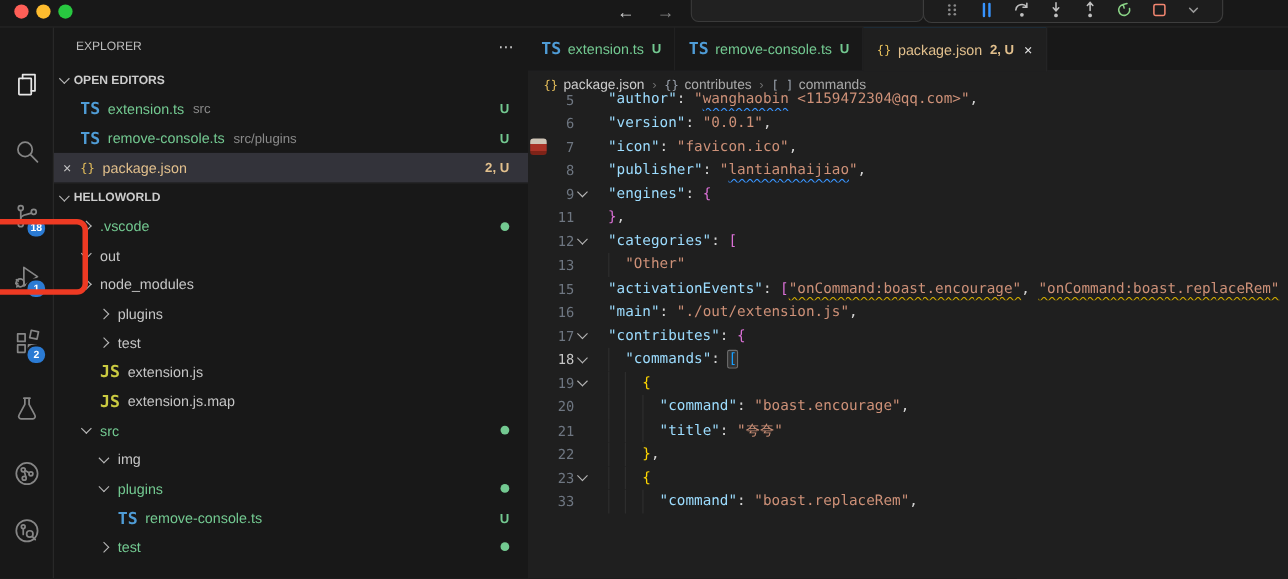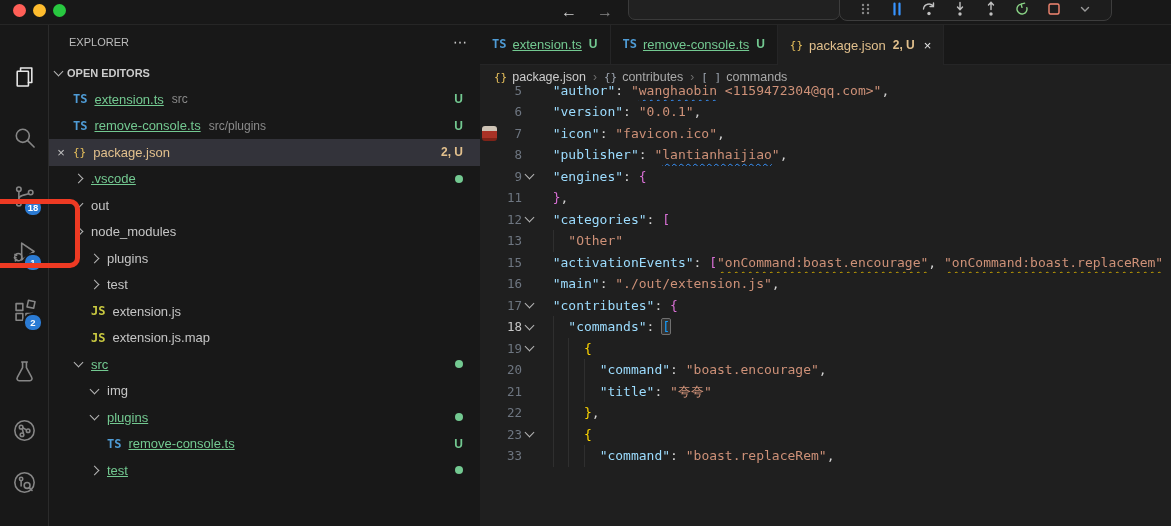--- a/index.html
+++ b/index.html
@@ -27,24 +27,24 @@
   #sb-title{height:36px;display:flex;align-items:center;padding:0 12px 0 20px;font-size:11px;color:#bbbbbb;}
   #sb-actions{margin-left:auto;color:#cccccc;font-size:14px;letter-spacing:1px;}
   .sec-header{height:26px;display:flex;align-items:center;font-size:11px;font-weight:bold;color:#cccccc;padding-left:4px;}
   .sec-header .chev{margin:0 5px 0 2px;}
   #helloworld-header{border-top:1px solid #222;}
   .chev{width:6px;height:6px;border-right:1.4px solid #b6b6b6;border-bottom:1.4px solid #b6b6b6;display:inline-block;flex:none;}
   .chev.down{transform:rotate(45deg);margin-top:-3px;}
   .chev.right{transform:rotate(-45deg);}
   .row{height:26.5px;display:flex;align-items:center;white-space:nowrap;}
   .row.selected{background:#33333a;}
-  .fic{font-family:"DejaVu Sans Mono",monospace;font-weight:bold;font-size:12px;flex:none;margin-right:7px;}
+  .fic{font-family:"DejaVu Sans Mono",monospace;font-weight:bold;font-size:15px;flex:none;margin-right:7px;}
   .fic.ts{color:#4f9cd6;}.fic.js{color:#cbcb41;}.fic.json{color:#e8c15c;font-size:11px;font-weight:normal;}
   .lbl{color:#c5c5c5;}
-  .lbl.green{color:#73c991;text-decoration:underline;}.lbl.yellow{color:#e2c08d;}
+  .lbl.green{color:#73c991;}.lbl.yellow{color:#e2c08d;}
   .detail{color:#8a8a8a;font-size:12px;margin-left:8px;}
   .right-slot{margin-left:auto;margin-right:17px;flex:none;}
   .gitU{color:#73c991;font-weight:bold;font-size:12px;}
   .gitY{color:#e2c08d;font-weight:bold;font-size:12px;}
   .gdot{width:8px;height:8px;border-radius:50%;background:#73c991;}
   .close-x{width:24px;flex:none;color:#c5c5c5;font-size:13px;text-align:center;}
   
   #editor{position:absolute;left:480px;top:24px;width:691px;height:502px;background:#1f1f1f;}
   #tabstrip{position:absolute;left:0;top:0;width:691px;height:40px;background:#181818;border-bottom:1px solid #252526;display:flex;}
   .tab{height:40px;display:flex;align-items:center;padding:0 12px;border-right:1px solid #252526;background:#181818;box-sizing:border-box;position:relative;}
@@ -227,20 +227,24 @@
           <span class="detail">src/plugins</span>
           <span class="right-slot gitU">U</span>
         </div>
         <div class="row selected">
           <span class="close-x">×</span>
           <span class="fic json">{}</span>
           <span class="lbl yellow">package.json</span>
           <span class="right-slot gitY">2, U</span>
         </div>
       </div>
+    <div class="sec-header" id="helloworld-header">
+      <span class="chev down"></span>
+      <span>HELLOWORLD</span>
+    </div>
     <div id="file-tree">
         <div class="row" style="padding-left: 26px;">
           <span class="chev right" style="margin-right: 9px;"></span>
           <span class="lbl green">.vscode</span>
           <span class="right-slot gdot"></span>
         </div>
         <div class="row" style="padding-left: 26px;">
           <span class="chev down" style="margin-right: 9px;"></span>
           <span class="lbl">out</span>
         </div>

